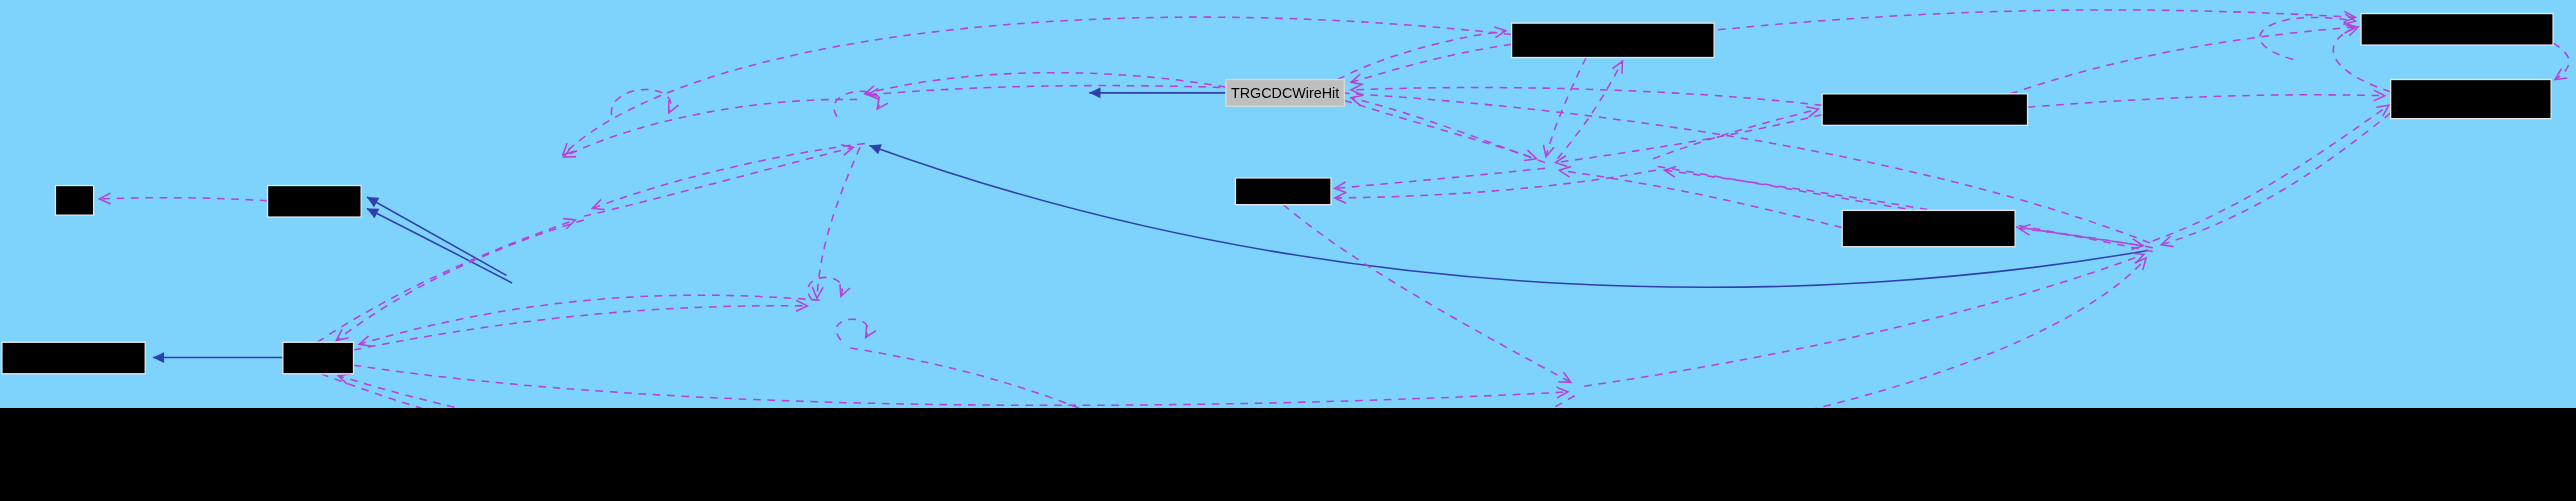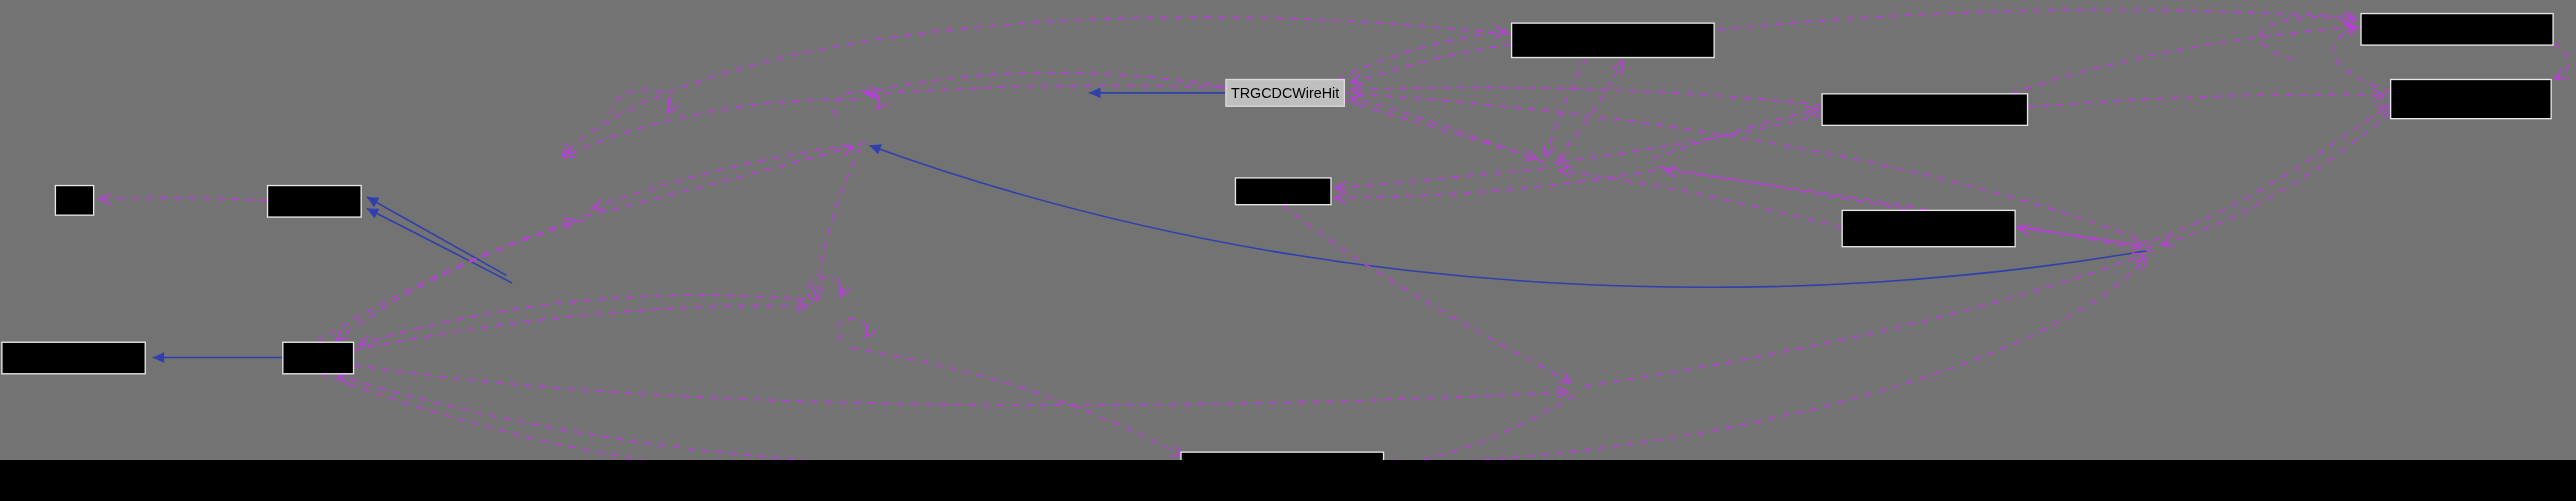--- a/index.html
+++ b/index.html
@@ -3,22 +3,22 @@
 <meta charset="utf-8">
 <style>
   html, body {
     margin: 0;
     padding: 0;
     background: #000000;
   }
   .stage {
     position: relative;
     width: 2576px;
-    height: 460px;
-    background: #737373;
+    height: 408px;
+    background: #7dd3fc;
     overflow: hidden;
     font-family: "Liberation Sans", sans-serif;
   }
   svg { display: block; }
 </style>
 </head>
 <body>
 
 <div class="stage">
   <svg viewBox="0 0 2696 525" width="2576" height="502" xmlns="http://www.w3.org/2000/svg">

